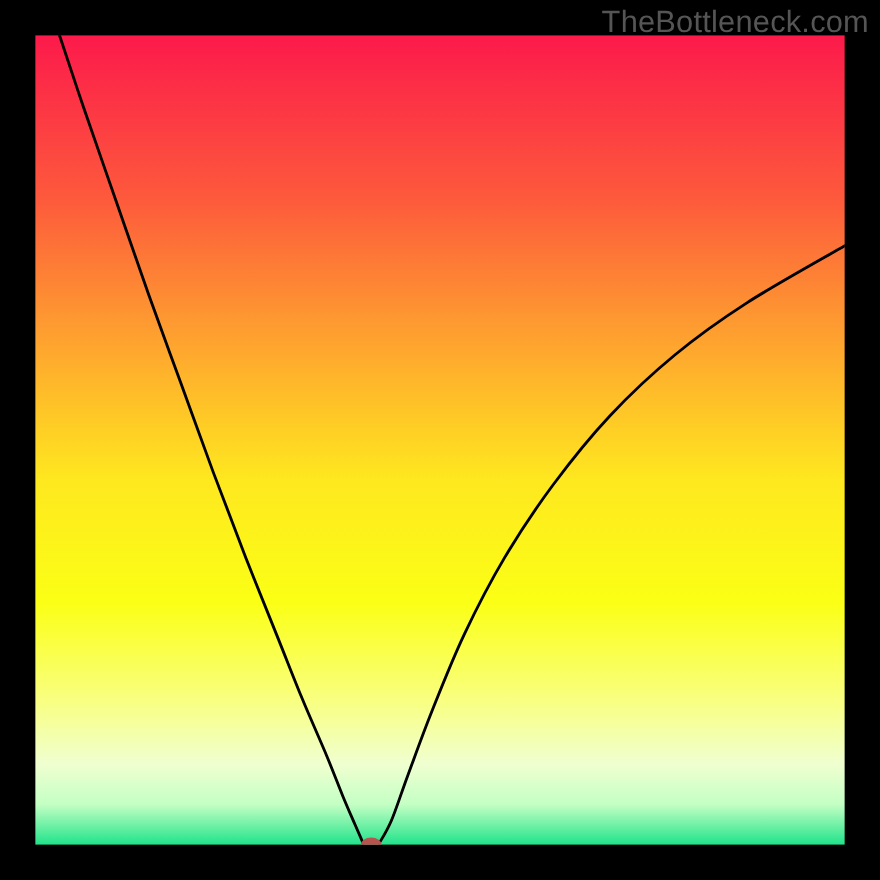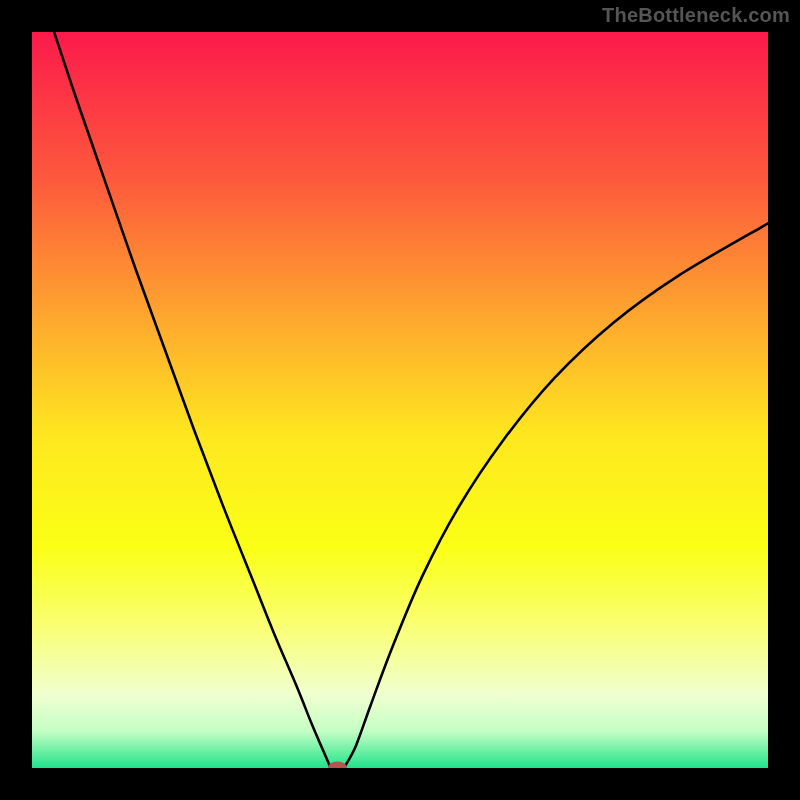--- a/index.html
+++ b/index.html
@@ -14,22 +14,22 @@
     position: relative;
     width: 800px;
     height: 800px;
     background: #000;
   }
   .watermark {
     position: absolute;
     top: 4px;
     right: 10px;
     color: #555;
-    font-size: 20px;
-    font-weight: 700;
+    font-size: 28px;
+    font-weight: 400;
     letter-spacing: 0.2px;
     z-index: 10;
   }
   .plot {
     position: absolute;
     left: 32px;
     top: 32px;
     width: 736px;
     height: 736px;
   }

